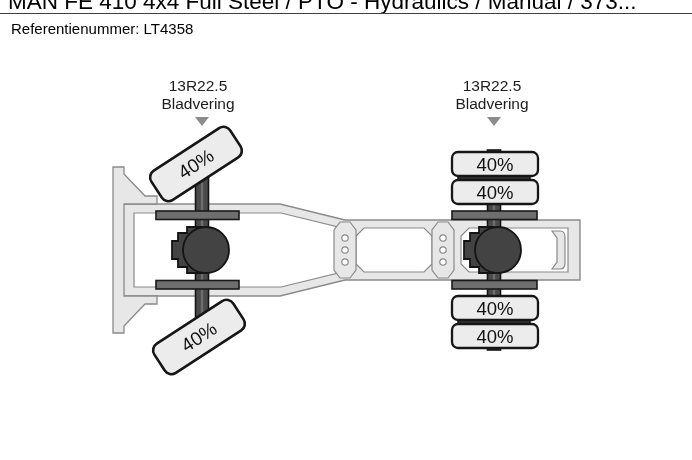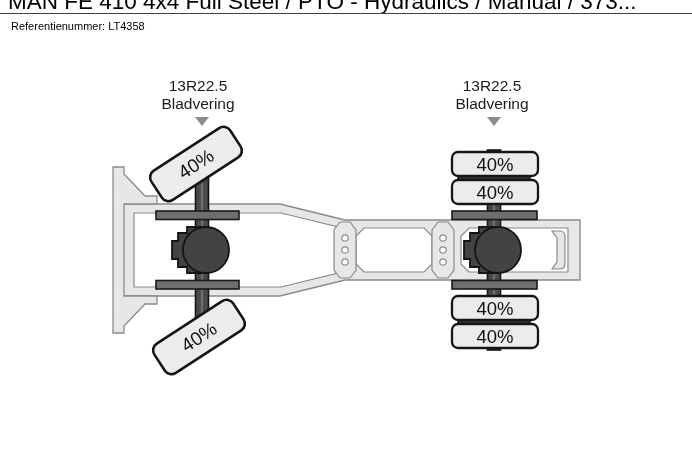--- a/index.html
+++ b/index.html
@@ -10,21 +10,21 @@
   .page-title{
     position:absolute;top:-11px;left:8px;
     font-size:22.5px;color:#000;white-space:nowrap;line-height:1.15;
   }
   .header-divider{
     position:absolute;top:13px;left:0;width:692px;height:0;
     border-top:1.5px solid #3f3f3f;
   }
   .reference{
     position:absolute;top:20px;left:11px;
-    font-size:11px;color:#000;
+    font-size:15px;color:#000;
   }
   .diagram-svg{position:absolute;top:0;left:0;}
   text{font-family:"Liberation Sans", sans-serif;}
   .axle-label{font-size:15.5px;fill:#1c1c1c;}
   .tyre-pct-front{font-size:19px;fill:#111;}
   .tyre-pct-rear{font-size:18.5px;fill:#111;}
 </style>
 </head>
 <body>
 

